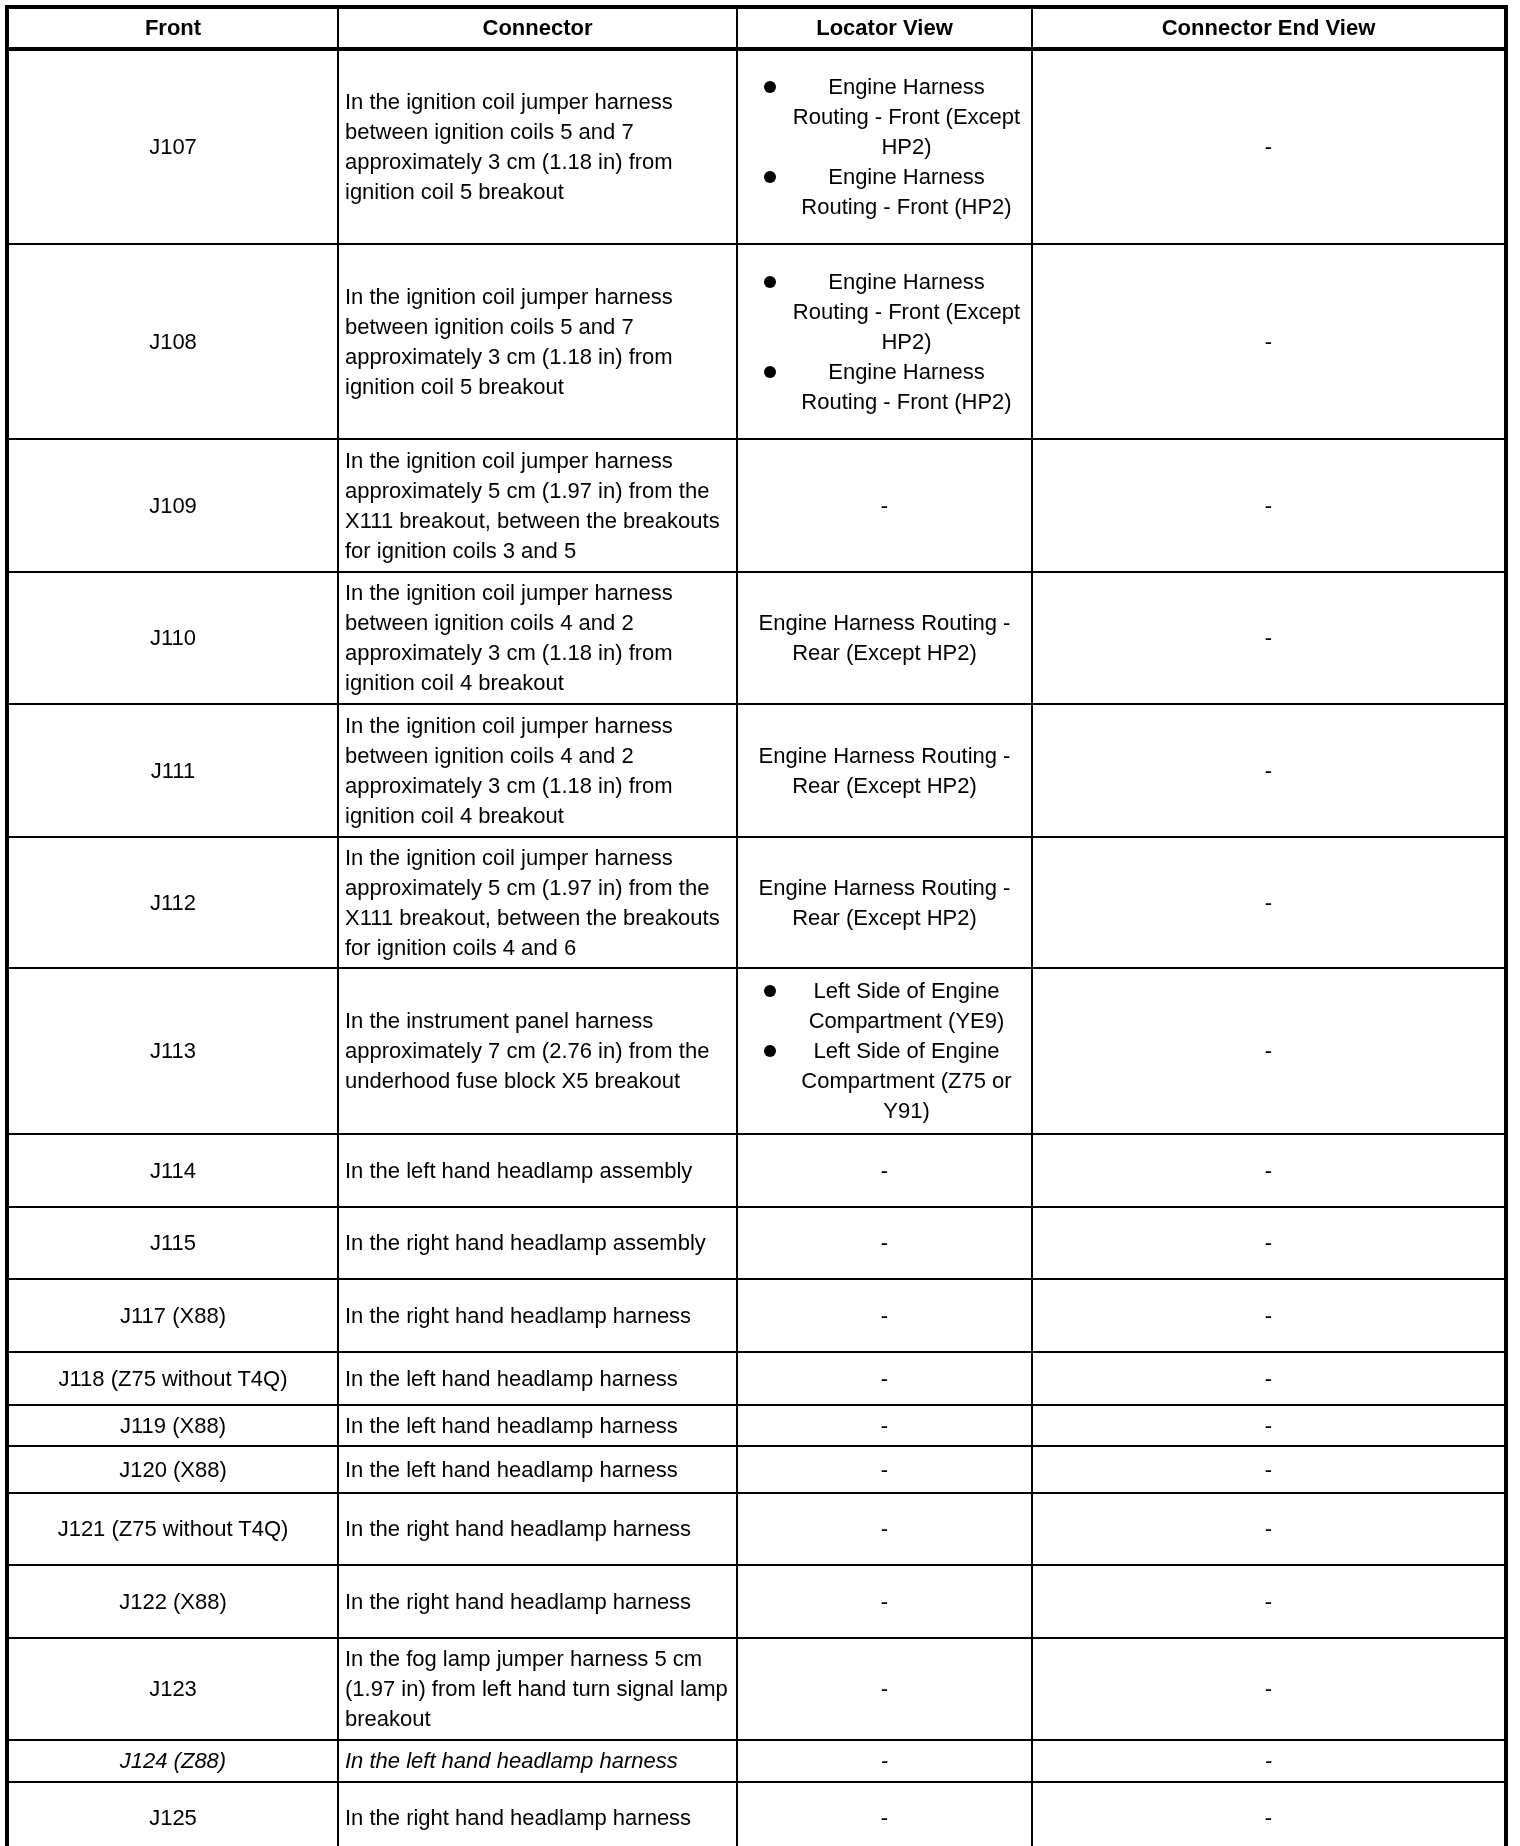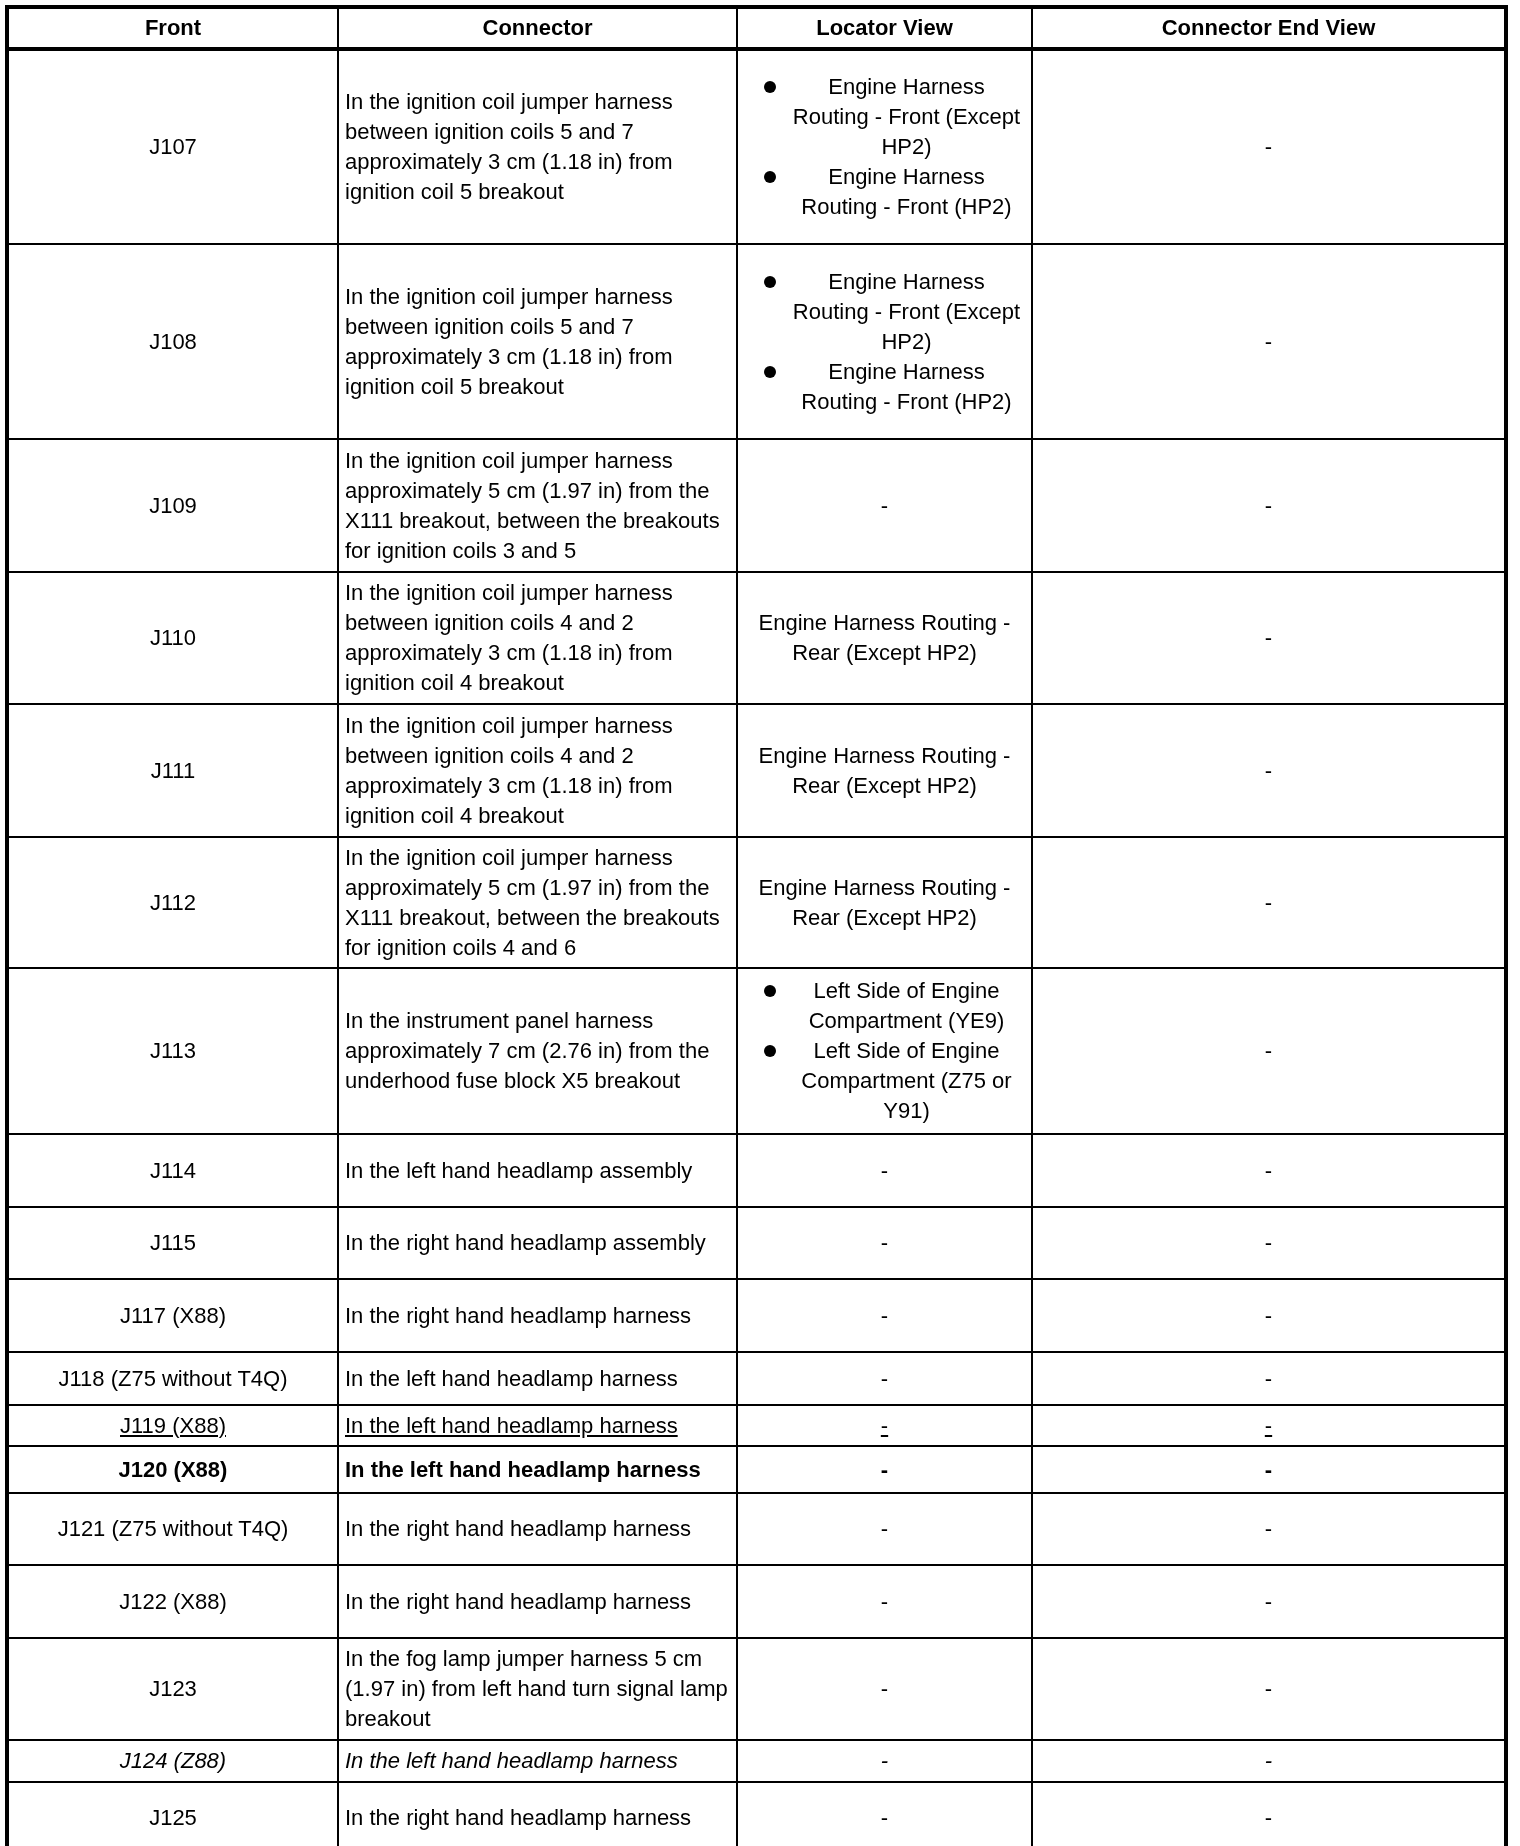--- a/index.html
+++ b/index.html
@@ -107,27 +107,27 @@
         <td class="c-loc">In the right hand headlamp harness</td>
         <td class="c-locv"><span>-</span></td>
         <td class="c-conn">-</td>
       </tr>
       <tr style="height: 53px;">
         <td class="c-name">J118 (Z75 without T4Q)</td>
         <td class="c-loc">In the left hand headlamp harness</td>
         <td class="c-locv"><span>-</span></td>
         <td class="c-conn">-</td>
       </tr>
-      <tr style="height: 41px; text-decoration: underline;">
+      <tr style="height: 41px;">
         <td class="c-name">J119 (X88)</td>
         <td class="c-loc">In the left hand headlamp harness</td>
         <td class="c-locv"><span>-</span></td>
         <td class="c-conn">-</td>
       </tr>
-      <tr style="height: 47px; font-weight: bold;">
+      <tr style="height: 47px;">
         <td class="c-name">J120 (X88)</td>
         <td class="c-loc">In the left hand headlamp harness</td>
         <td class="c-locv"><span>-</span></td>
         <td class="c-conn">-</td>
       </tr>
       <tr style="height: 72px;">
         <td class="c-name">J121 (Z75 without T4Q)</td>
         <td class="c-loc">In the right hand headlamp harness</td>
         <td class="c-locv"><span>-</span></td>
         <td class="c-conn">-</td>

